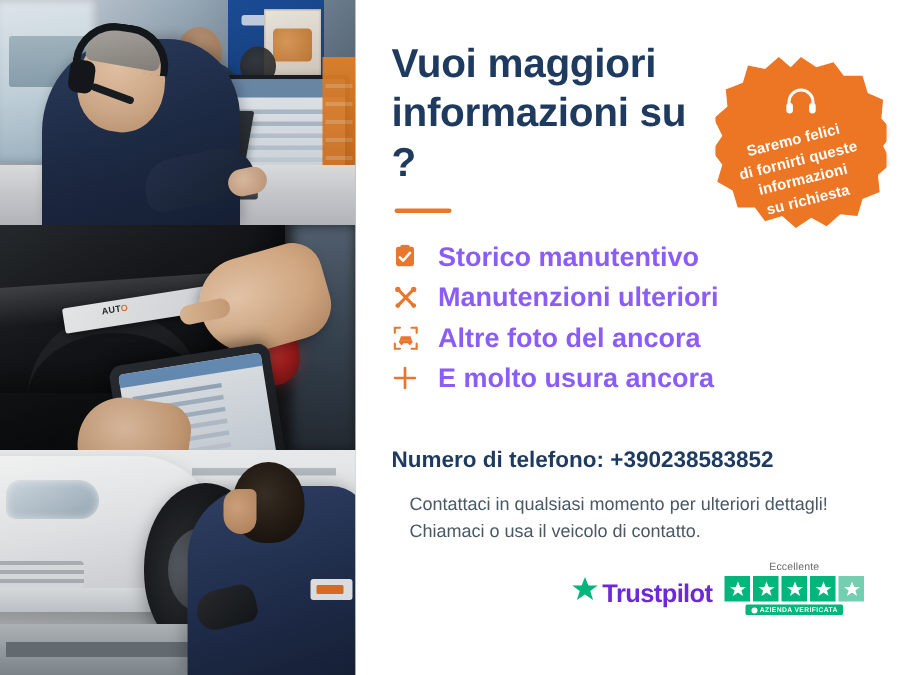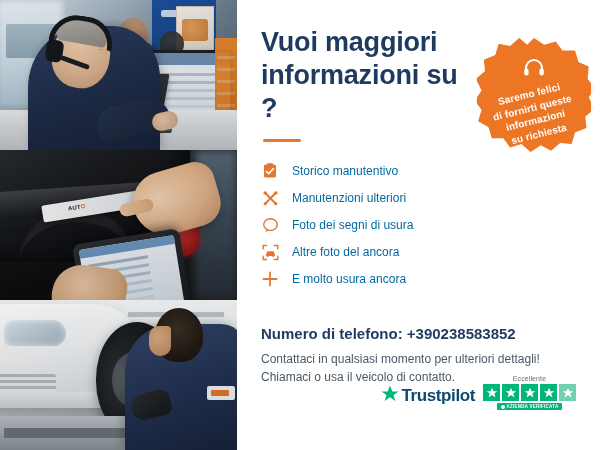--- a/index.html
+++ b/index.html
@@ -420,35 +420,35 @@
     width: 18px;
     height: 18px;
     flex: 0 0 18px;
     display: flex;
     align-items: center;
     justify-content: center;
     color: #e8762c;
   }
   .feature-icon svg { display:block; }
   .feature-label {
-    font-size: 12px;
-    color: #0369a1;
-    font-weight: 400;
+    font-size: 18px;
+    color: #8b5cf6;
+    font-weight: 700;
     white-space: nowrap;
   }
 
   .phone-line {
     margin: 32px 0 8px 0;
     font-size: 15px;
     font-weight: 700;
     color: #1f3a5f;
     white-space: nowrap;
   }
   .contact-copy {
-    margin: 0;
+    margin: 12px;
     font-size: 12px;
     line-height: 1.52;
     color: #4a5866;
   }
   .contact-copy span { display:block; }
 
   
   .badge {
     position: absolute;
     right: 9px;
@@ -499,21 +499,21 @@
   .tp-brand {
     display: flex;
     align-items: center;
     gap: 3px;
     padding-bottom: 3px;
   }
   .tp-brand-star { color:#00b67a; display:block; }
   .tp-wordmark {
     font-size: 17px;
     font-weight: 700;
-    color: #0c4a6e;
+    color: #6d28d9;
     letter-spacing: -0.4px;
   }
   .tp-rating { display:flex; flex-direction:column; align-items:center; gap:2px; }
   .tp-eccellente {
     font-size: 7px;
     color: #6b6b6b;
     letter-spacing: .1px;
   }
   .tp-stars { display:flex; gap: 2px; }
   .tp-star {
@@ -639,29 +639,20 @@
             </g>
             <circle cx="3.4" cy="3.1" r="1.9" fill="#e8762c"></circle>
             <circle cx="14.6" cy="3.1" r="1.9" fill="#e8762c"></circle>
             <circle cx="3.4" cy="14.5" r="1.7" fill="#e8762c"></circle>
             <circle cx="14.6" cy="14.5" r="1.7" fill="#e8762c"></circle>
           </svg>
         </span>
         <span class="feature-label">Manutenzioni ulteriori</span>
       </li>
 
-      <li class="feature-item">
-        <span class="feature-icon">
-          <svg width="17" height="17" viewBox="0 0 18 18" aria-hidden="true">
-            <ellipse cx="9" cy="8" rx="7.2" ry="6.2" fill="none" stroke="#e8762c" stroke-width="1.5"></ellipse>
-            <path d="M5.4 12.4 L3.6 16.2 L7.6 14.0 Z" fill="#e8762c"></path>
-          </svg>
-        </span>
-        <span class="feature-label">Foto dei segni di usura</span>
-      </li>
 
       <li class="feature-item">
         <span class="feature-icon">
           <svg width="17" height="17" viewBox="0 0 18 18" aria-hidden="true">
             <g stroke="#e8762c" stroke-width="1.5" fill="none" stroke-linecap="round">
               <path d="M1.3 5.2 V1.6 H4.9"></path>
               <path d="M13.1 1.6 H16.7 V5.2"></path>
               <path d="M16.7 12.8 V16.4 H13.1"></path>
               <path d="M4.9 16.4 H1.3 V12.8"></path>
             </g>

